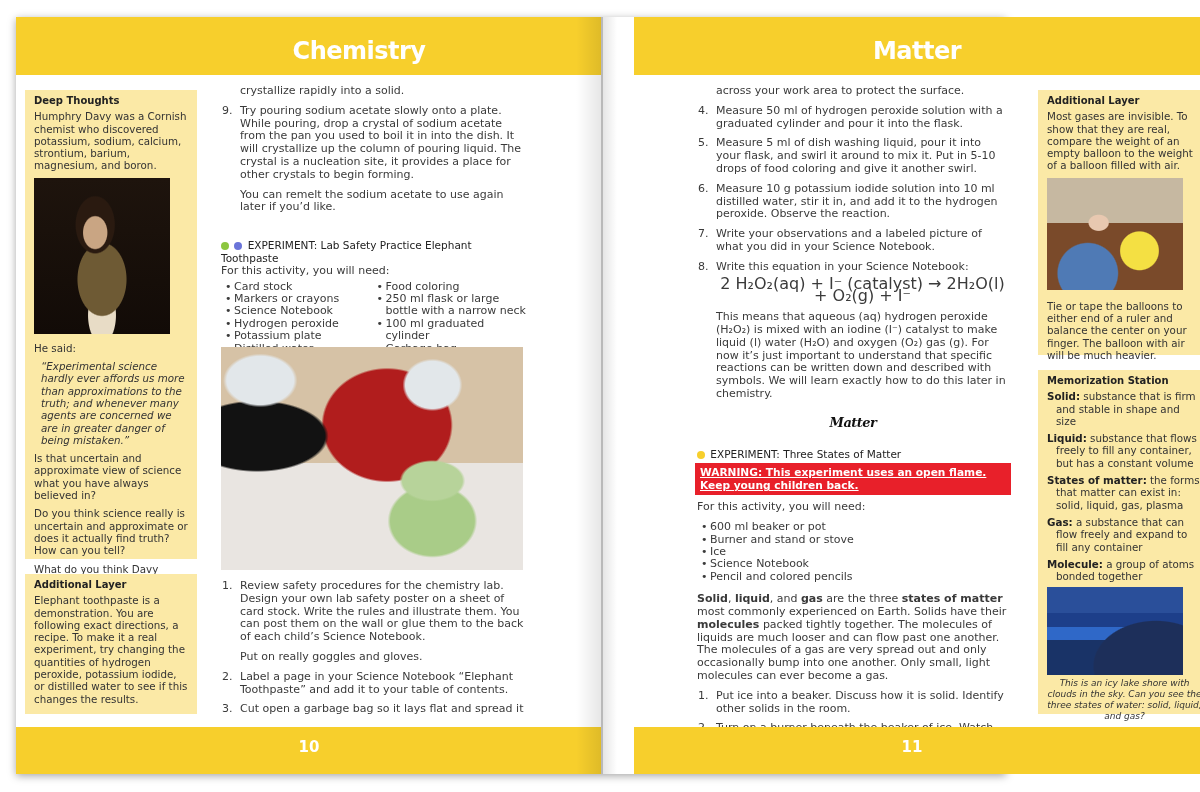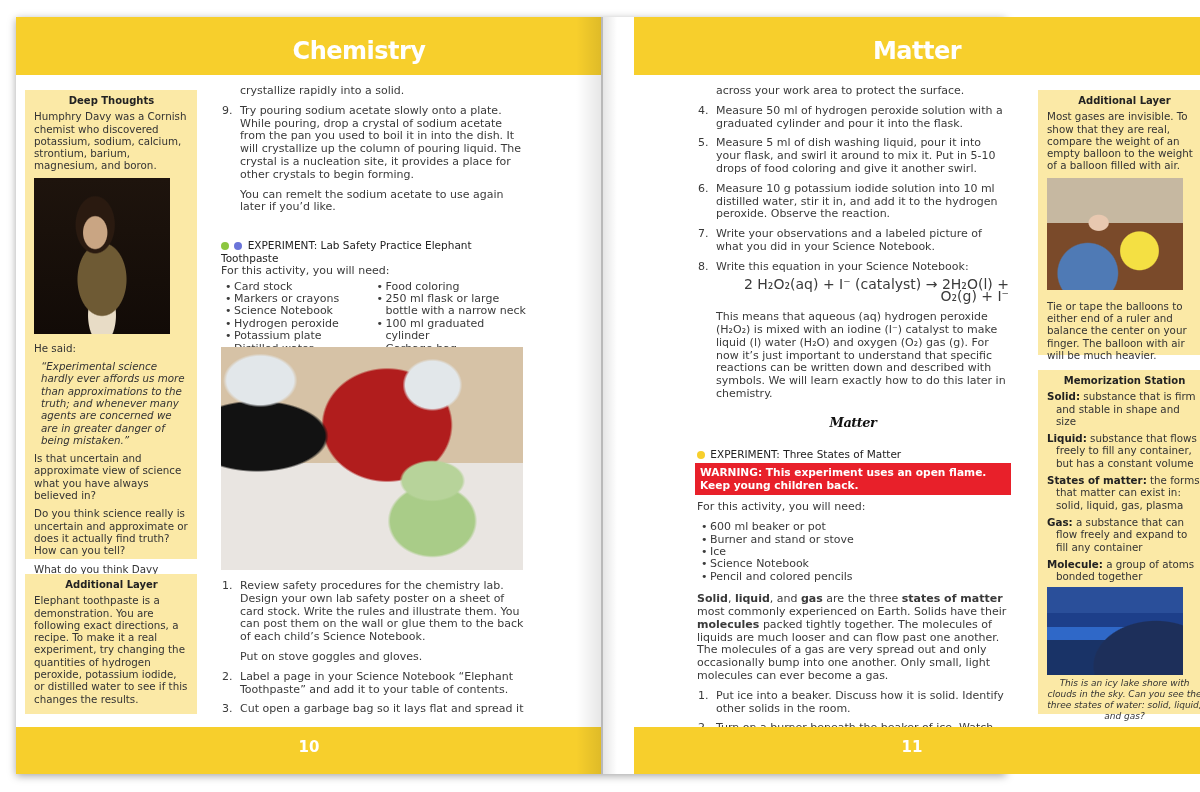--- a/index.html
+++ b/index.html
@@ -21,41 +21,41 @@
   .header-band .title { position: absolute; top: 20px; width: 100%; text-align: center;
                         font-family: "DejaVu Sans", sans-serif; font-weight: bold; font-size: 24px; color: #fff; letter-spacing: -0.5px; }
   .page.left .header-band .title { left: 50px; }
   .page.right .header-band .title { left: -10px; }
   .footer-band { position: absolute; left: 0; top: 710px; width: 100%; height: 47px; background: #f7cf2c; }
   .footer-band .num { position: absolute; top: 11px; width: 100%; text-align: center; color: #fff; font-weight: bold; font-size: 15px; }
   .page.left .footer-band .num { left: 0; }
   .page.right .footer-band .num { left: -15px; }
 
   .sidebar { position: absolute; background: #fbe9a6; font-size: 10.3px; line-height: 12.3px; color: #333; padding: 5px 8px 6px 9px; }
-  .sidebar h4 { font-size: 10px; font-weight: bold; text-align: center; margin-bottom: 3px; color: #222; }
+  .sidebar h4 { font-size: 10px; font-weight: bold; text-align: left; margin-bottom: 3px; color: #222; }
   .sidebar p { margin-bottom: 6px; }
   .sidebar .quote { font-style: italic; padding-left: 7px; }
   .sidebar .def { padding-left: 9px; text-indent: -9px; margin-bottom: 5px; }
   .sidebar .def b { color: #222; }
   .sidebar .caption { font-style: italic; text-align: center; font-size: 9px; line-height: 11px; margin-top: 3px; }
 
   .col { position: absolute; font-size: 11px; line-height: 12.8px; color: #3a3a3a; }
   .col p { margin-bottom: 7px; }
   .col .step { position: relative; padding-left: 19px; margin-bottom: 7px; }
   .col .step .n { position: absolute; left: 1px; top: 0; }
   .col .indent { padding-left: 19px; }
   .col .exp { font-weight: normal; color: #222; font-size: 10.5px; }
   .dot { display: inline-block; width: 8px; height: 8px; border-radius: 50%; vertical-align: -1px; margin-right: 2px; }
   .bul { list-style: none; }
   .bul li { position: relative; padding-left: 11px; line-height: 12.4px; }
   .bul li::before { content: "•"; position: absolute; left: 2px; top: 0; }
   .twocol { display: flex; gap: 0; margin: 3px 0 6px 2px; }
   .twocol ul { flex: 1; }
-  .eq { text-align: right; margin: 2px 0 8px 0; font-size: 14px; }
-  .warn { background: #e8202a; color: #fff; font-weight: bold; padding: 3px 4px 3px 5px; margin: 3px -2px 6px -2px; font-size: 10.6px; line-height: 13px; }
+  .eq { text-align: center; margin: 2px 0 8px 0; font-size: 16px; }
+  .warn { background: #e8202a; color: #fff; font-weight: bold; padding: 3px 4px 3px 5px; margin: 3px -2px 6px -2px; font-size: 10.6px; line-height: 13px; text-decoration: underline; }
   .script-head { text-align: center; font-family: "DejaVu Serif", serif; font-weight: bold; font-style: italic; font-size: 13px; margin: 16px 0 18px 0; color: #111; letter-spacing: -0.5px; }
 
   .photo { position: absolute; overflow: hidden; }
   .portrait { background: radial-gradient(ellipse at 45% 35%, #c9a583 0 11%, transparent 12%),
               radial-gradient(ellipse at 45% 30%, #2a1a10 0 18%, transparent 19%),
               radial-gradient(ellipse at 50% 65%, #6e5a34 0 25%, transparent 26%),
               radial-gradient(ellipse at 50% 88%, #e8dcc6 0 14%, transparent 15%),
               linear-gradient(#1e140d, #120b07); }
   .elephant { background:
               radial-gradient(ellipse at 70% 60%, #b7d39a 0 10%, transparent 11%),
@@ -134,21 +134,21 @@
       </div>
     </div>
 
     <div class="photo elephant" style="left:205px; top:330px; width:302px; height:223px;" title="Two kids in safety goggles watching green foam erupt from a flask"></div>
 
     <div class="col" style="left:205px; top:563px; width:305px;">
       <div class="step">
         <span class="n">1.</span>
         <span>Review safety procedures for the chemistry lab. Design your own lab safety poster on a sheet of card stock. Write the rules and illustrate them. You can post them on the wall or glue them to the back of each child’s Science Notebook.</span>
       </div>
-      <p class="indent">Put on stove goggles and gloves.</p>
+      <p class="indent">Put on really goggles and gloves.</p>
       <div class="step">
         <span class="n">2.</span>
         <span>Label a page in your Science Notebook “Elephant Toothpaste” and add it to your table of contents.</span>
       </div>
       <div class="step">
         <span class="n">3.</span>
         <span>Cut open a garbage bag so it lays flat and spread it</span>
       </div>
     </div>
 

